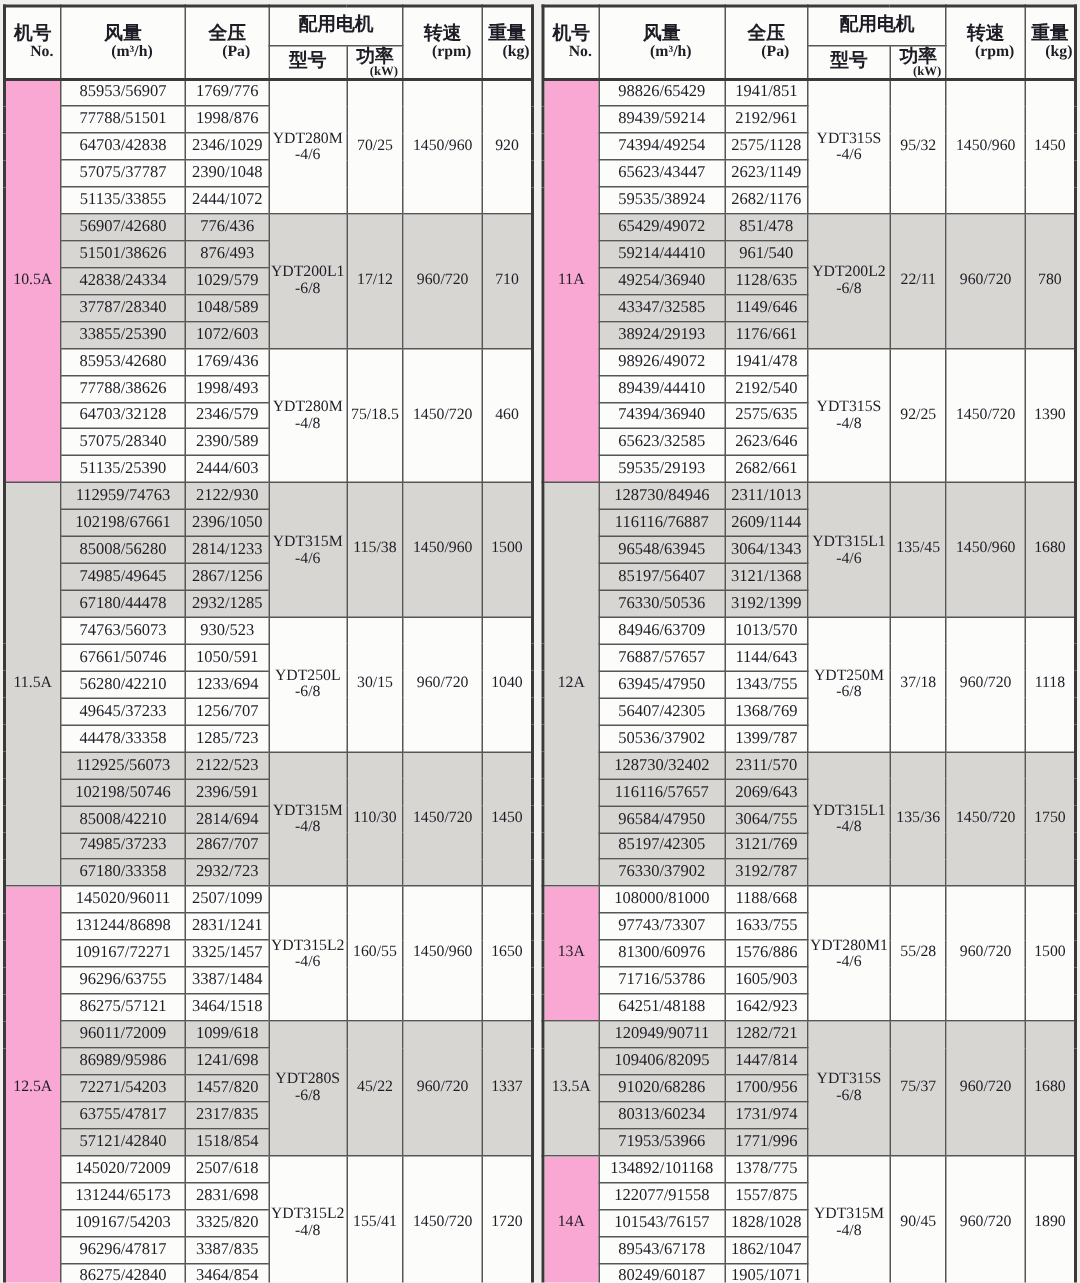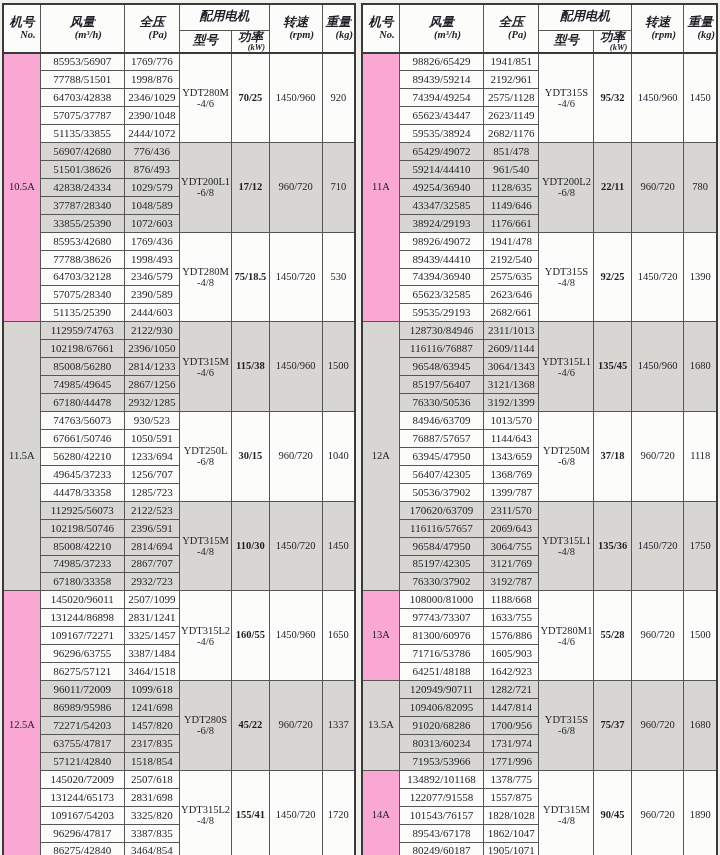--- a/index.html
+++ b/index.html
@@ -12,36 +12,36 @@
   }
   .page { display: flex; gap: 5px; padding: 3px 2px; }
   table.spec-table {
     border-collapse: collapse; table-layout: fixed;
     background: #fcfcfa; border: 2px solid #3a3a3a;
   }
   th, td {
     border: 1px solid #565656; text-align: center; vertical-align: middle;
     padding: 0 1px; overflow: hidden; white-space: nowrap;
   }
-  thead { border-bottom: 2px solid #3a3a3a; font-style: italic; }
+  thead { border-bottom: 2px solid #3a3a3a; }
   thead tr:first-child { height: 26px; }
   thead tr:last-child { height: 18px; }
   tbody tr { height: 17.95px; }
   th { background: #fcfcfa; }
   .h1 { font-size: 12.5px; font-weight: bold; line-height: 1.1; }
   .h2 { font-size: 10.5px; font-weight: bold; line-height: 1; margin-left: 12px; }
   .pw { font-size: 8.5px; margin-top: -1px; }
   td { font-size: 11px; line-height: 1; }
   tr.shaded td { background: #d8d6d2; }
   td.c-air, td.c-pres { background: #fcfcfa; }
   td.c-model { background: #f9a8d4; font-size: 10.5px; }
   td.c-model.gray { background: #d8d6d2; }
   td.c-motor { font-size: 10.5px; }
   td.c-motor div { line-height: 1.05; }
-  td.c-power { font-size: 10.5px; font-weight: bold; }
+  td.c-power { font-size: 10.5px; }
   td.c-speed { font-size: 10.5px; }
   td.c-weight { font-size: 10.5px; font-family: Liberation Serif, serif; }
 </style>
 </head>
 <body>
 
 <div class="page">
   <table class="spec-table" id="table-0">
       <colgroup>
         <col style="width: 38px;">
@@ -146,21 +146,21 @@
         </tr>
         <tr>
           <td class="c-air">85953/42680</td>
           <td class="c-pres">1769/436</td>
           <td class="c-motor" rowspan="5">
             <div>YDT280M</div>
             <div>-4/8</div>
           </td>
           <td class="c-power" rowspan="5">75/18.5</td>
           <td class="c-speed" rowspan="5">1450/720</td>
-          <td class="c-weight" rowspan="5">530</td>
+          <td class="c-weight" rowspan="5">460</td>
         </tr>
         <tr>
           <td class="c-air">77788/38626</td>
           <td class="c-pres">1998/493</td>
         </tr>
         <tr>
           <td class="c-air">64703/32128</td>
           <td class="c-pres">2346/579</td>
         </tr>
         <tr>
@@ -504,32 +504,32 @@
           <td class="c-power" rowspan="5">37/18</td>
           <td class="c-speed" rowspan="5">960/720</td>
           <td class="c-weight" rowspan="5">1118</td>
         </tr>
         <tr>
           <td class="c-air">76887/57657</td>
           <td class="c-pres">1144/643</td>
         </tr>
         <tr>
           <td class="c-air">63945/47950</td>
-          <td class="c-pres">1343/659</td>
+          <td class="c-pres">1343/755</td>
         </tr>
         <tr>
           <td class="c-air">56407/42305</td>
           <td class="c-pres">1368/769</td>
         </tr>
         <tr>
           <td class="c-air">50536/37902</td>
           <td class="c-pres">1399/787</td>
         </tr>
         <tr class="shaded">
-          <td class="c-air">170620/63709</td>
+          <td class="c-air">128730/32402</td>
           <td class="c-pres">2311/570</td>
           <td class="c-motor" rowspan="5">
             <div>YDT315L1</div>
             <div>-4/8</div>
           </td>
           <td class="c-power" rowspan="5">135/36</td>
           <td class="c-speed" rowspan="5">1450/720</td>
           <td class="c-weight" rowspan="5">1750</td>
         </tr>
         <tr class="shaded">

